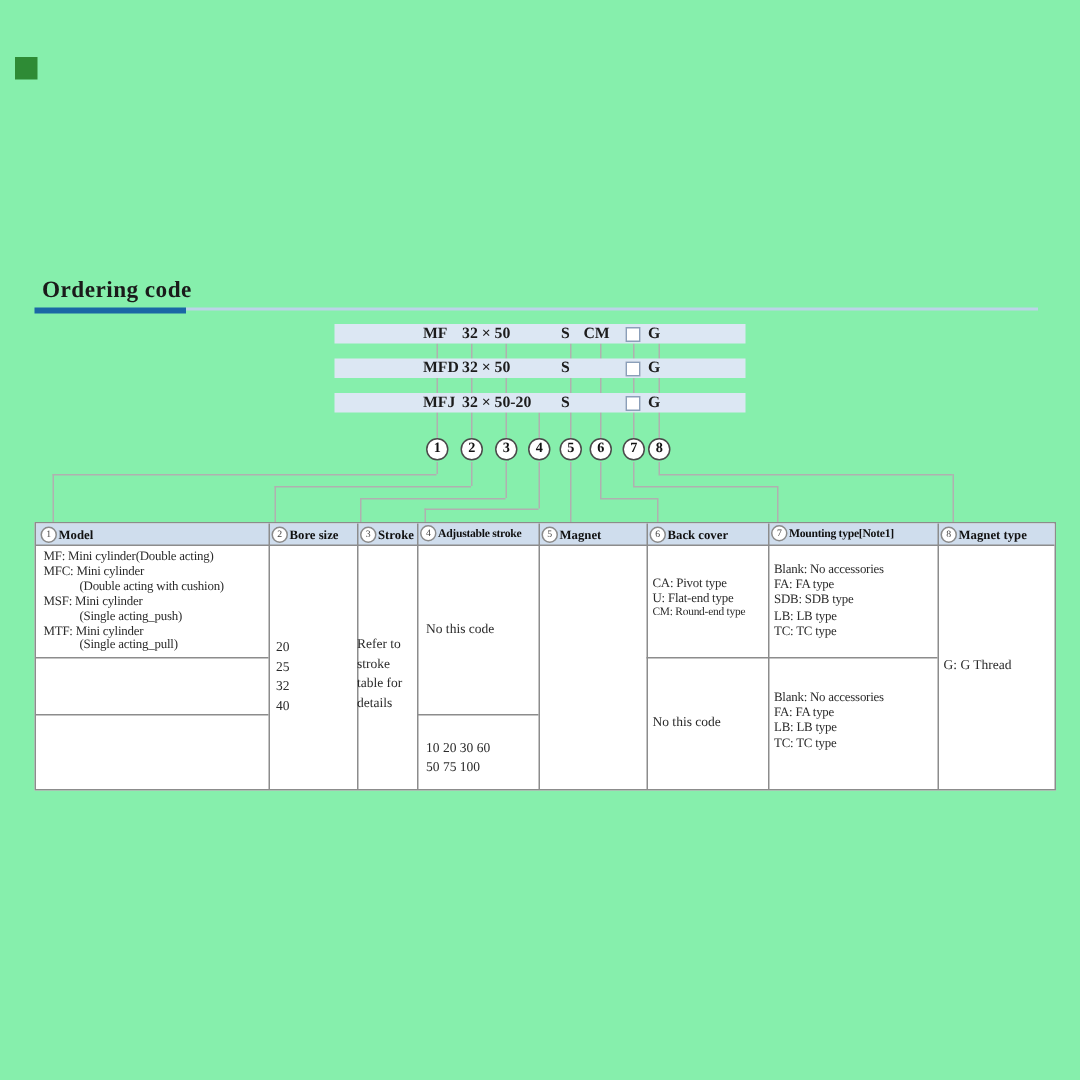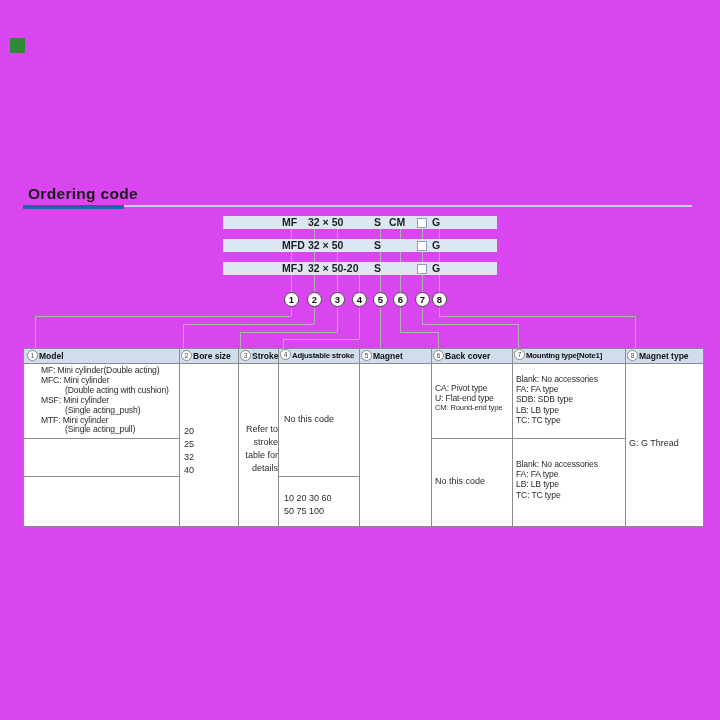--- a/index.html
+++ b/index.html
@@ -1,17 +1,17 @@
 <!DOCTYPE html>
 <html><head>
 <meta charset="utf-8">
 <style>
   html,body{margin:0;padding:0;background:#fff;}
-  #page{position:relative;width:720px;height:720px;background:#d946ef;overflow:hidden;
-        font-family:Liberation Sans, sans-serif;}
+  #page{position:relative;width:720px;height:720px;background:#86efac;overflow:hidden;
+        font-family:Liberation Serif, serif;}
   
   #marker{position:absolute;left:10px;top:38px;width:15px;height:15px;background:#2e8b35;}
   
   #title{position:absolute;left:28px;top:185px;font-size:15.5px;font-weight:bold;color:#1a1a1a;letter-spacing:.3px;}
   #rule-dark{position:absolute;left:23px;top:205px;width:101px;height:4px;background:#1a67a5;}
   #rule-light{position:absolute;left:124px;top:205px;width:568px;height:2px;background:#bcd4e8;}
   
   .bar{position:absolute;left:223px;width:274px;height:13px;background:#dce7f3;z-index:2;}
   .code{position:absolute;font-size:10.5px;font-weight:bold;color:#1c1c1c;line-height:13px;z-index:3;white-space:pre;}
   .ebox{position:absolute;width:8px;height:8px;border:1px solid #8b9fb9;background:#fff;z-index:3;}
@@ -23,25 +23,25 @@
   
   #tbl{position:absolute;left:23px;top:348px;width:679px;height:177px;border:1px solid #8c8c8c;background:#fff;}
   #thead{position:absolute;left:0;top:0;width:679px;height:14px;background:#cfdded;border-bottom:1px solid #8c8c8c;}
   .vln{position:absolute;top:0;width:1px;height:177px;background:#8c8c8c;}
   .hln{position:absolute;height:1px;background:#8c8c8c;}
   .hcell{position:absolute;top:0;height:14px;line-height:14px;font-size:8.5px;font-weight:bold;color:#111;white-space:nowrap;}
   .hcell.sm{font-size:7.8px;letter-spacing:-.2px;}
   .cnum{display:inline-block;width:9px;height:9px;border:1px solid #8a8a8a;border-radius:50%;font-size:6.5px;
         line-height:9px;text-align:center;font-weight:normal;color:#444;margin-right:1px;vertical-align:1px;background:#fff;}
   .txt{position:absolute;font-size:8.6px;color:#2b2b2b;line-height:9.9px;white-space:nowrap;letter-spacing:-.15px;}
-  .mline{white-space:nowrap;margin-left:12px;}
+  .mline{white-space:nowrap;}
   .ind1{padding-left:24px;}  .ind2{padding-left:33px;}  .ind3{padding-left:20px;}
   .small{font-size:7.4px;}
   .mid{font-size:9px;line-height:13px;letter-spacing:0;}
-  .ctr{text-align:right;}
+  .ctr{text-align:left;}
   .rt{text-align:right;}
   
   #note{position:absolute;left:23px;top:529px;font-size:8.5px;color:#222;letter-spacing:.1px;}
 </style>
 </head>
 <body>
 
 <div id="page">
 
   <div id="marker"></div>

